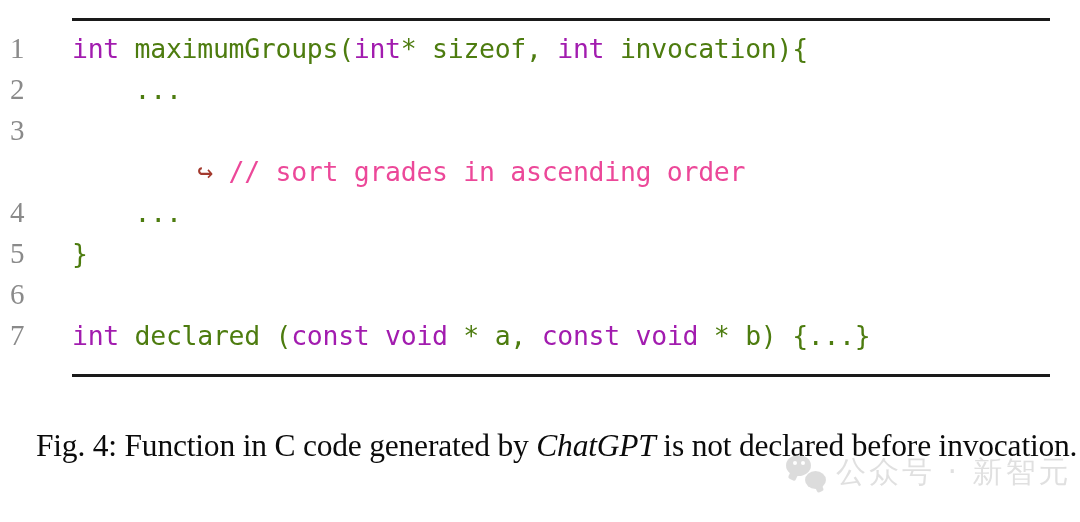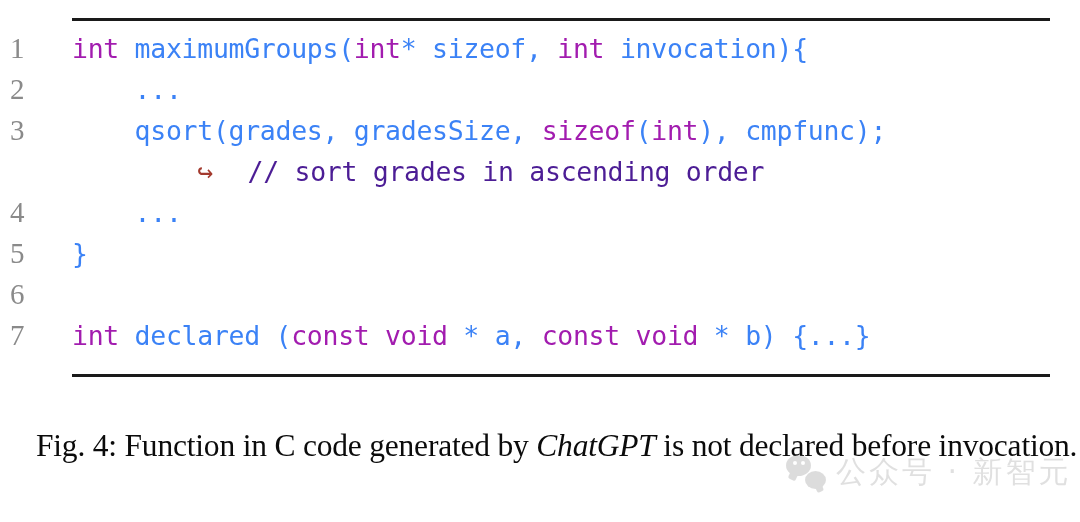--- a/index.html
+++ b/index.html
@@ -72,23 +72,23 @@
     letter-spacing: -0.3px;
     white-space: pre;
   }
 
   
   .code-row.continuation .code-text {
     left: 72px;
   }
 
   .kw   { color: #a21caf; }
-  .cmt  { color: #4c1d95; margin-left: 19px; }
+  .cmt  { color: #ec4899; }
   .arrow{ color: #a33a2e; }
-  .plain{ color: #3b82f6; }
+  .plain{ color: #4d7c0f; }
 
   
   #figure-caption {
     position: absolute;
     left: 36px;
     top: 424px;
     width: 1046px;
     font-family: "Liberation Serif", "DejaVu Serif", serif;
     font-size: 31.5px;
     line-height: 44px;
@@ -168,21 +168,21 @@
 </head>
 <body>
 
 <div id="figure-listing">
 
   <div class="rule top"></div>
 
   <div id="code-block">
       <div class="code-row"><span class="line-number">1</span><span class="code-text"><span class="kw">int</span><span class="plain"> maximumGroups(</span><span class="kw">int</span><span class="plain">* sizeof, </span><span class="kw">int</span><span class="plain"> invocation){</span></span></div>
       <div class="code-row"><span class="line-number">2</span><span class="code-text"><span class="plain">    ...</span></span></div>
-      <div class="code-row"><span class="line-number">3</span><span class="code-text"><span class="plain">    qsort(grades, gradesSize, </span><span class="kw">sizeof</span><span class="plain">(</span><span class="kw">int</span><span class="plain">), cmpfunc);</span></span></div>
+      <div class="code-row"><span class="line-number">3</span></div>
       <div class="code-row continuation"><span class="line-number"></span><span class="code-text"><span class="arrow">        ↪ </span><span class="cmt">// sort grades in ascending order</span></span></div>
       <div class="code-row"><span class="line-number">4</span><span class="code-text"><span class="plain">    ...</span></span></div>
       <div class="code-row"><span class="line-number">5</span><span class="code-text"><span class="plain">}</span></span></div>
       <div class="code-row"><span class="line-number">6</span><span class="code-text"><span class="plain"></span></span></div>
       <div class="code-row"><span class="line-number">7</span><span class="code-text"><span class="kw">int</span><span class="plain"> declared (</span><span class="kw">const void</span><span class="plain"> * a, </span><span class="kw">const void</span><span class="plain"> * b) {...}</span></span></div>
     </div>
 
   <div class="rule bottom"></div>
 </div>
 

